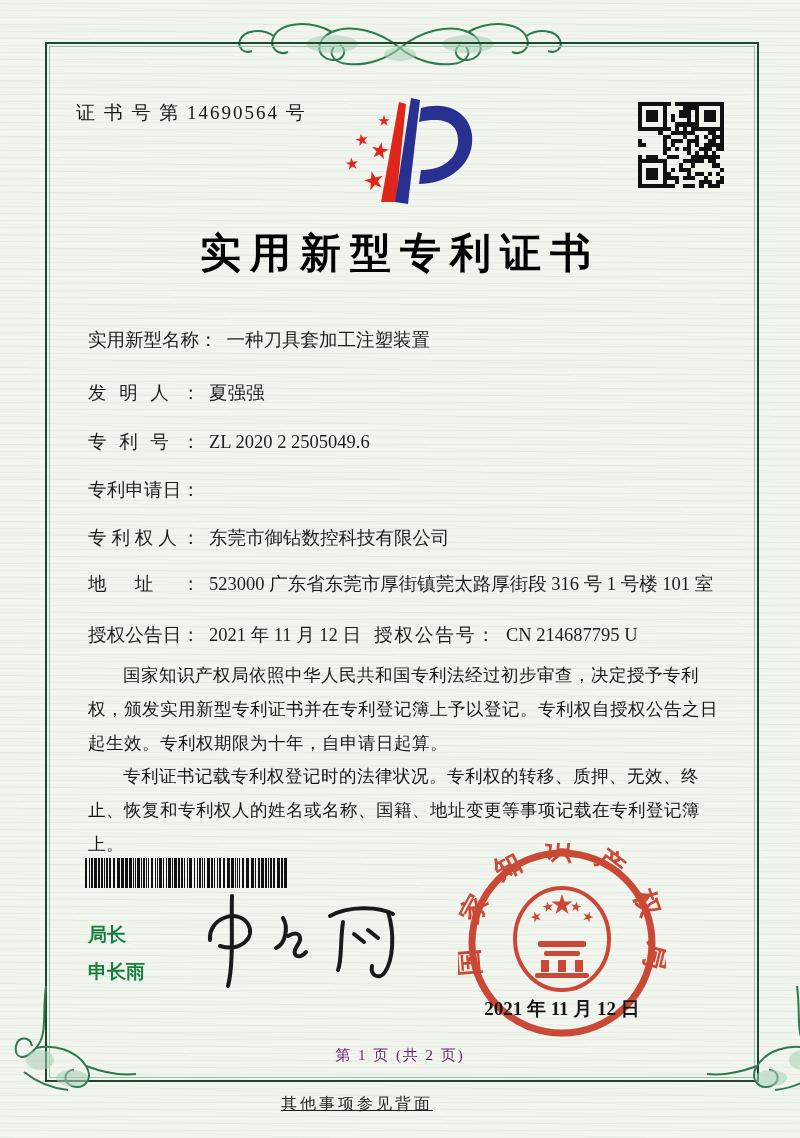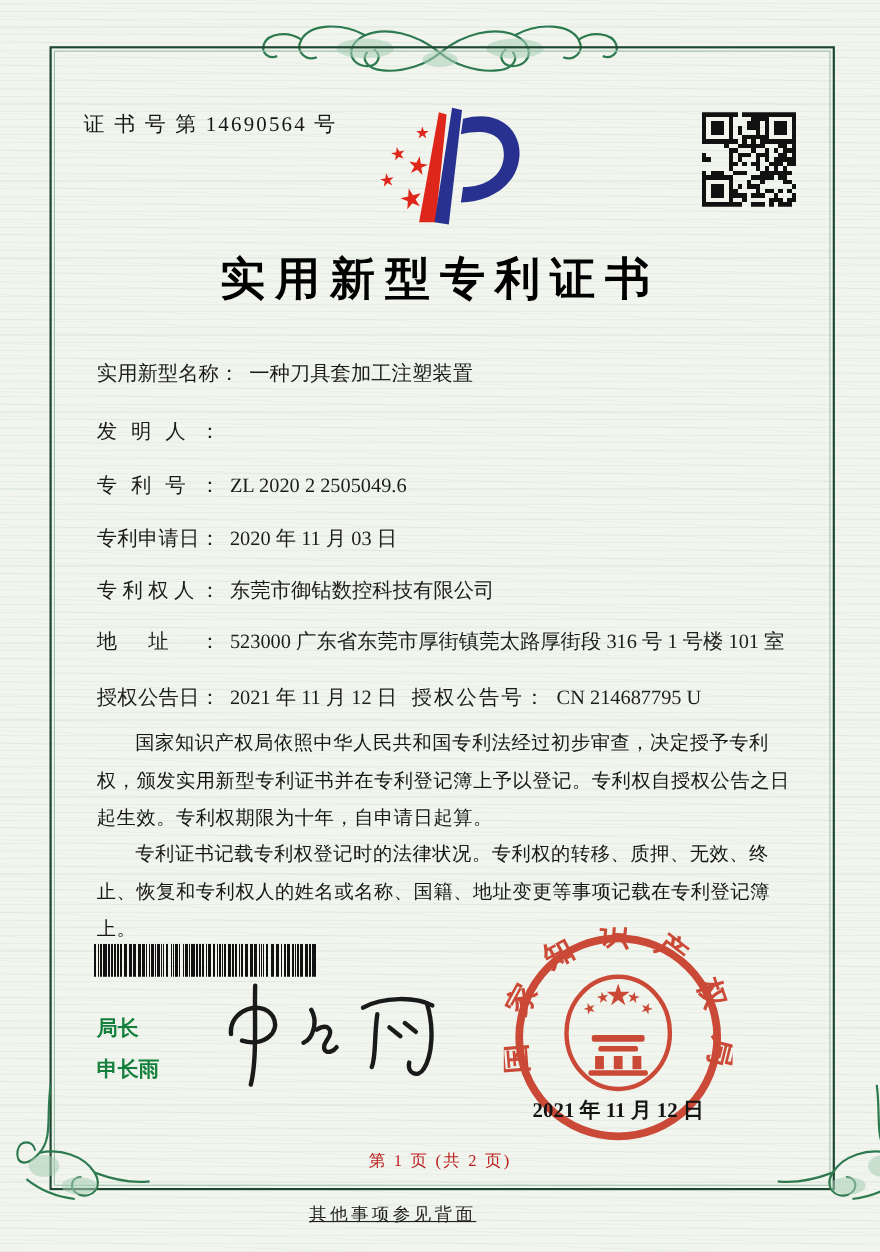--- a/index.html
+++ b/index.html
@@ -50,21 +50,21 @@
     font-size:17.5px;line-height:1.93;letter-spacing:.5px;color:#171717;
   }
   .paras p{margin:0;text-indent:2em;}
   .barcode{position:absolute;left:85px;top:858px;}
   .seal{position:absolute;left:458px;top:843px;width:208px;height:212px;}
   .director{position:absolute;left:88px;top:922px;font-family:"Liberation Sans","DejaVu Sans",sans-serif;font-size:19px;font-weight:600;color:#15803d;}
   .director .name{margin-top:11px;}
   .signature{position:absolute;left:188px;top:888px;}
   .page-footer{
     position:absolute;left:0;top:1046px;width:800px;text-align:center;
-    font-size:15px;letter-spacing:2px;color:#b91c1c;
+    font-size:15px;letter-spacing:2px;color:#701a75;
   }
   .back-note{
     position:absolute;left:0;top:1094px;width:714px;text-align:center;
     font-size:16px;letter-spacing:3px;color:#222;text-decoration:underline;
   }
   .flourish-top{position:absolute;left:182px;top:14px;}
   .flourish-bl{position:absolute;left:6px;top:986px;}
   .flourish-br{position:absolute;right:6px;top:986px;transform:scaleX(-1);}
   .hidden-defs{position:absolute;width:0;height:0;overflow:hidden;}
 </style>
@@ -300,28 +300,28 @@
 
   <div class="title">实用新型专利证书</div>
 
   <div class="fields">
     <div class="frow r0">
       <span class="flabel">实用新型名称：</span>
       <span class="fvalue">一种刀具套加工注塑装置</span>
     </div>
     <div class="frow r1">
       <span class="flabel">发明人：</span>
+      <span class="fvalue">夏强强</span>
     </div>
     <div class="frow r2">
       <span class="flabel">专利号：</span>
       <span class="fvalue">ZL 2020 2 2505049.6</span>
     </div>
     <div class="frow r3">
       <span class="flabel">专利申请日：</span>
-      <span class="fvalue">2020 年 11 月 03 日</span>
     </div>
     <div class="frow r4">
       <span class="flabel">专利权人：</span>
       <span class="fvalue">东莞市御钻数控科技有限公司</span>
     </div>
     <div class="frow r5">
       <span class="flabel">地址：</span>
       <span class="fvalue addr">523000 广东省东莞市厚街镇莞太路厚街段 316 号 1 号楼 101 室</span>
     </div>
     <div class="frow r6">

